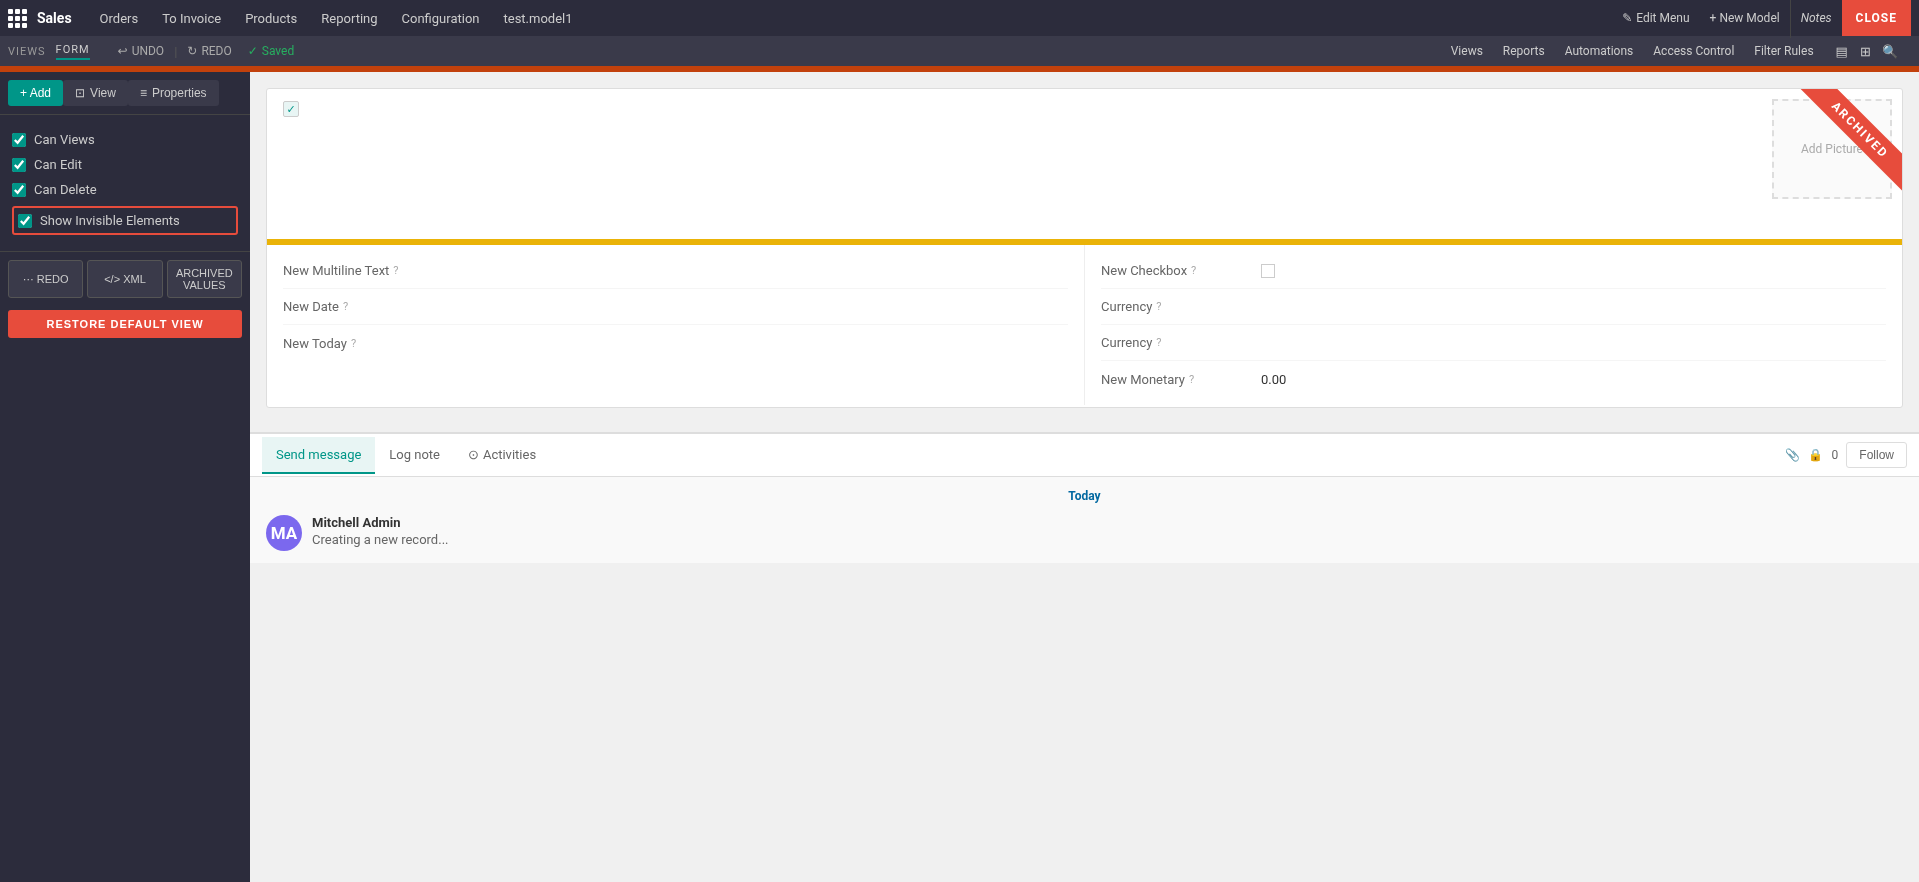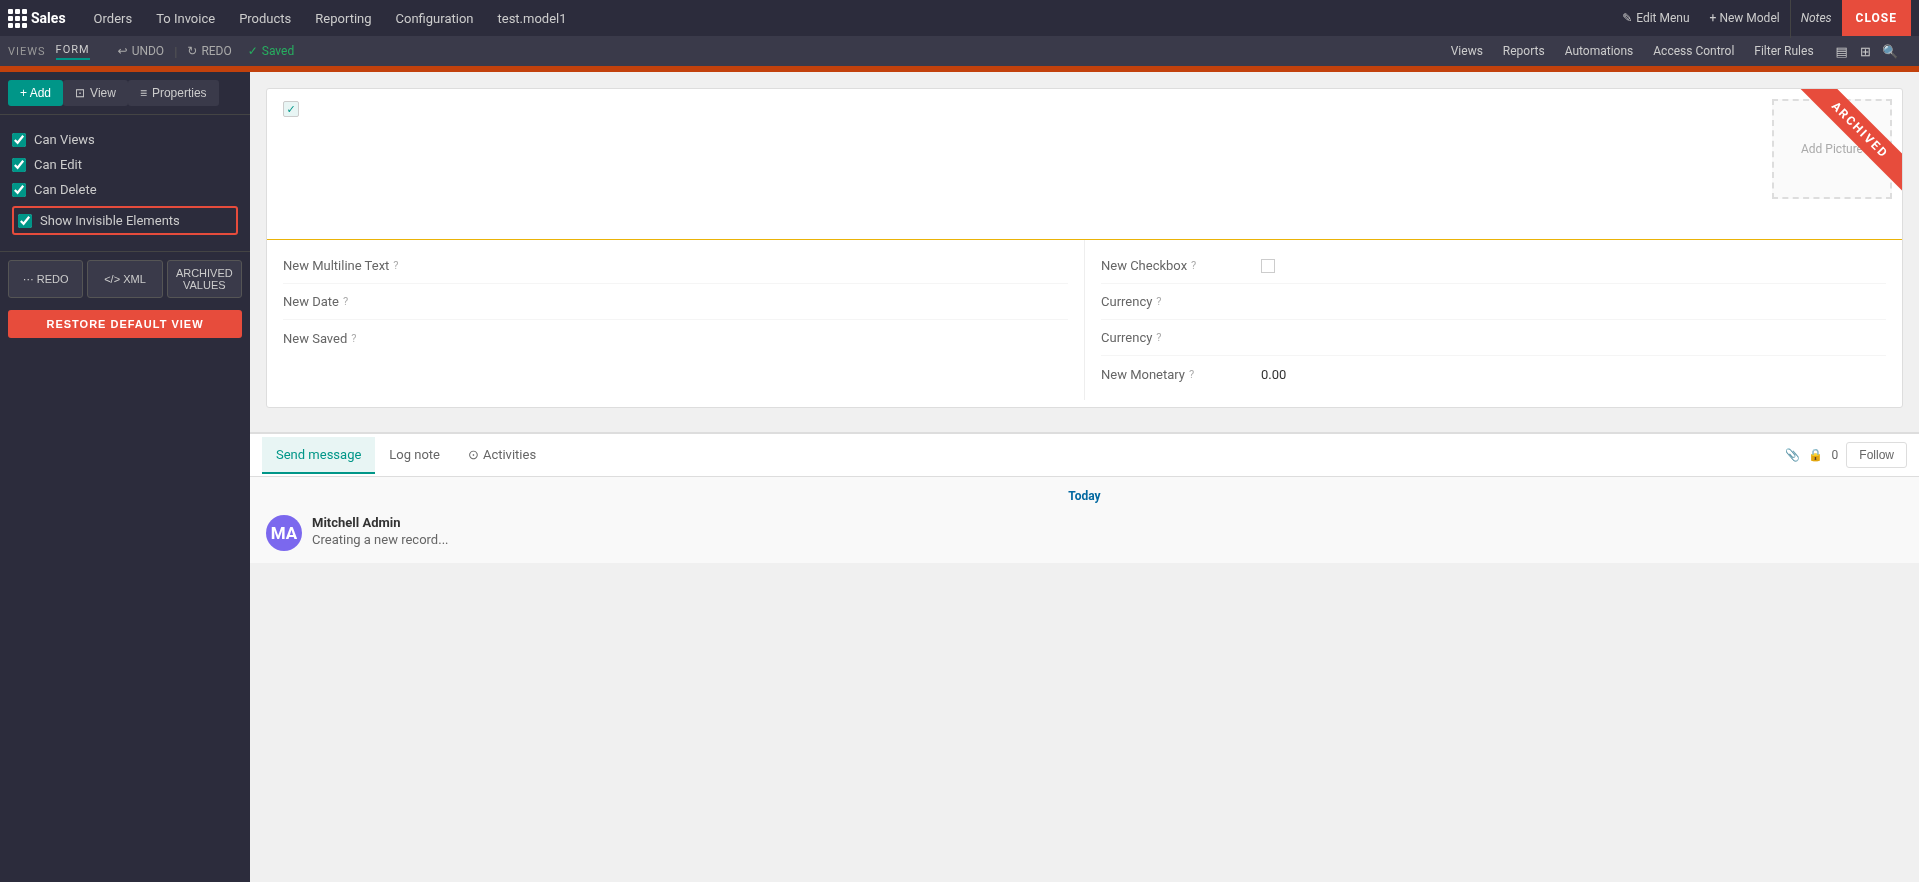--- a/index.html
+++ b/index.html
@@ -3,21 +3,21 @@
   <meta charset="utf-8">
   <style>
     * { box-sizing: border-box; margin: 0; padding: 0; }
     body { font-family: -apple-system, BlinkMacSystemFont, 'Segoe UI', Roboto, sans-serif; font-size: 13px; background: #f0f0f0; color: #333; overflow: hidden; }
 
     
     .top-nav {
       display: flex; align-items: center; background: #2c2c3c; color: #ccc;
       height: 36px; padding: 0 8px; gap: 0; position: relative; z-index: 100;
     }
-    .top-nav .brand { display: flex; align-items: center; gap: 0; color: #fff; font-weight: bold; font-size: 14px; margin-right: 16px; }
+    .top-nav .brand { display: flex; align-items: center; gap: 6px; color: #fff; font-weight: bold; font-size: 14px; margin-right: 16px; }
     .top-nav .brand .grid-icon { display: grid; grid-template-columns: repeat(3,5px); gap: 2px; margin-right: 4px; }
     .top-nav .brand .grid-icon span { width: 5px; height: 5px; background: #fff; border-radius: 1px; }
     .nav-item { color: #ccc; padding: 0 12px; height: 36px; display: flex; align-items: center; font-size: 13px; cursor: pointer; white-space: nowrap; }
     .nav-spacer { flex: 1; }
     .nav-right { display: flex; align-items: center; gap: 0; }
     .edit-menu-btn { display: flex; align-items: center; gap: 4px; color: #ccc; padding: 0 10px; height: 36px; cursor: pointer; font-size: 12px; }
     .new-model-btn { color: #ccc; padding: 0 10px; height: 36px; display: flex; align-items: center; cursor: pointer; font-size: 12px; }
     .notes-btn { color: #ccc; padding: 0 10px; height: 40px; display: flex; align-items: center; cursor: pointer; font-size: 12px; border-left: 1px solid #444; font-style: italic; }
     .close-btn { background: #e74c3c; color: #fff; padding: 0 14px; height: 36px; display: flex; align-items: center; cursor: pointer; font-weight: bold; font-size: 12px; letter-spacing: 1px; }
 
@@ -65,21 +65,21 @@
     .form-card-top { padding: 12px 16px; display: flex; align-items: flex-start; }
     .checkbox-placeholder { width: 16px; height: 16px; border: 1px solid #ccc; border-radius: 2px; background: #e8f5f4; display: flex; align-items: center; justify-content: center; }
     .checkbox-placeholder::after { content: '✓'; color: #009688; font-size: 11px; }
 
     
     .archived-ribbon { position: absolute; top: 0; right: 0; width: 130px; height: 130px; overflow: hidden; pointer-events: none; }
     .archived-ribbon-inner { position: absolute; top: 28px; right: -35px; background: #e74c3c; color: #fff; font-size: 12px; font-weight: bold; letter-spacing: 2px; padding: 6px 40px; transform: rotate(45deg); white-space: nowrap; }
     .add-picture-area { position: absolute; top: 10px; right: 10px; width: 120px; height: 100px; border: 2px dashed #ddd; display: flex; align-items: center; justify-content: center; color: #aaa; font-size: 12px; cursor: pointer; background: #fafafa; }
 
     
-    .form-fields-row { display: flex; border-top: 1px solid #eab308; }
+    .form-fields-row { display: flex; border-top: 6px solid #eab308; }
     .form-col { flex: 1; padding: 8px 16px; }
     .form-col + .form-col { border-left: 1px solid #eee; }
     .field-row { display: flex; align-items: center; padding: 6px 0; border-bottom: 1px solid #f5f5f5; min-height: 36px; }
     .field-row:last-child { border-bottom: none; }
     .field-label { color: #666; font-size: 13px; flex: 0 0 160px; display: flex; align-items: center; gap: 4px; }
     .field-help { color: #aaa; font-size: 11px; cursor: help; }
     .field-value { color: #333; font-size: 13px; flex: 1; }
     .field-value.empty { color: #ccc; }
     .checkbox-field { width: 14px; height: 14px; border: 1px solid #ccc; background: #fff; }
 
@@ -244,21 +244,21 @@
             </div>
             <div class="field-row">
               <div class="field-label">
                 <span>New Date</span>
                 <span class="field-help">?</span>
               </div>
               <div class="field-value empty"></div>
             </div>
             <div class="field-row">
               <div class="field-label">
-                <span>New Saved</span>
+                <span>New Today</span>
                 <span class="field-help">?</span>
               </div>
               <div class="field-value empty"></div>
             </div>
           </div>
 
           <div class="form-col">
             <div class="field-row">
               <div class="field-label">
                 <span>New Checkbox</span>

